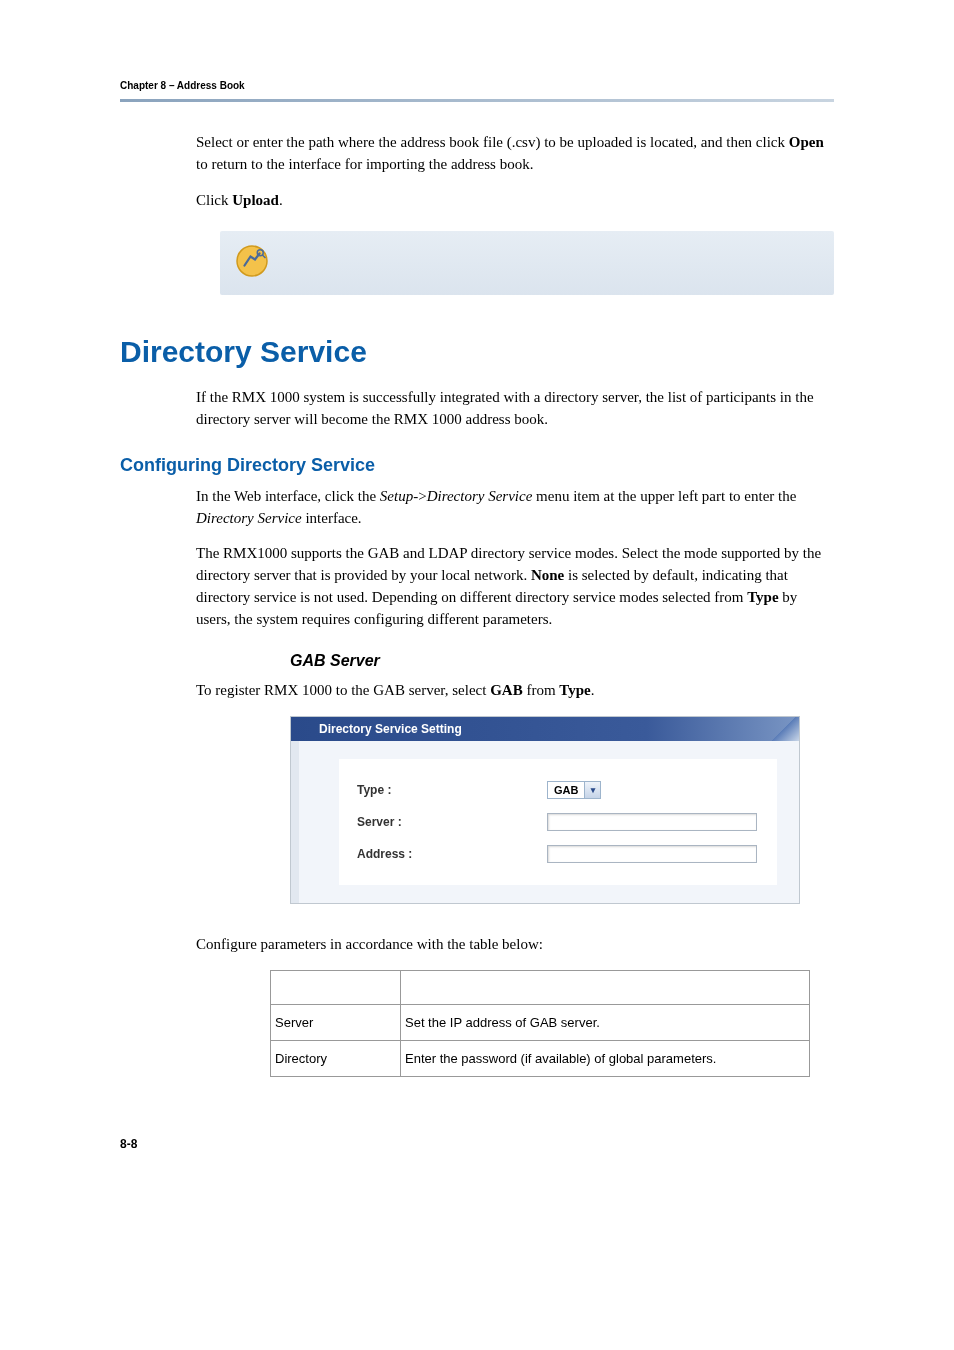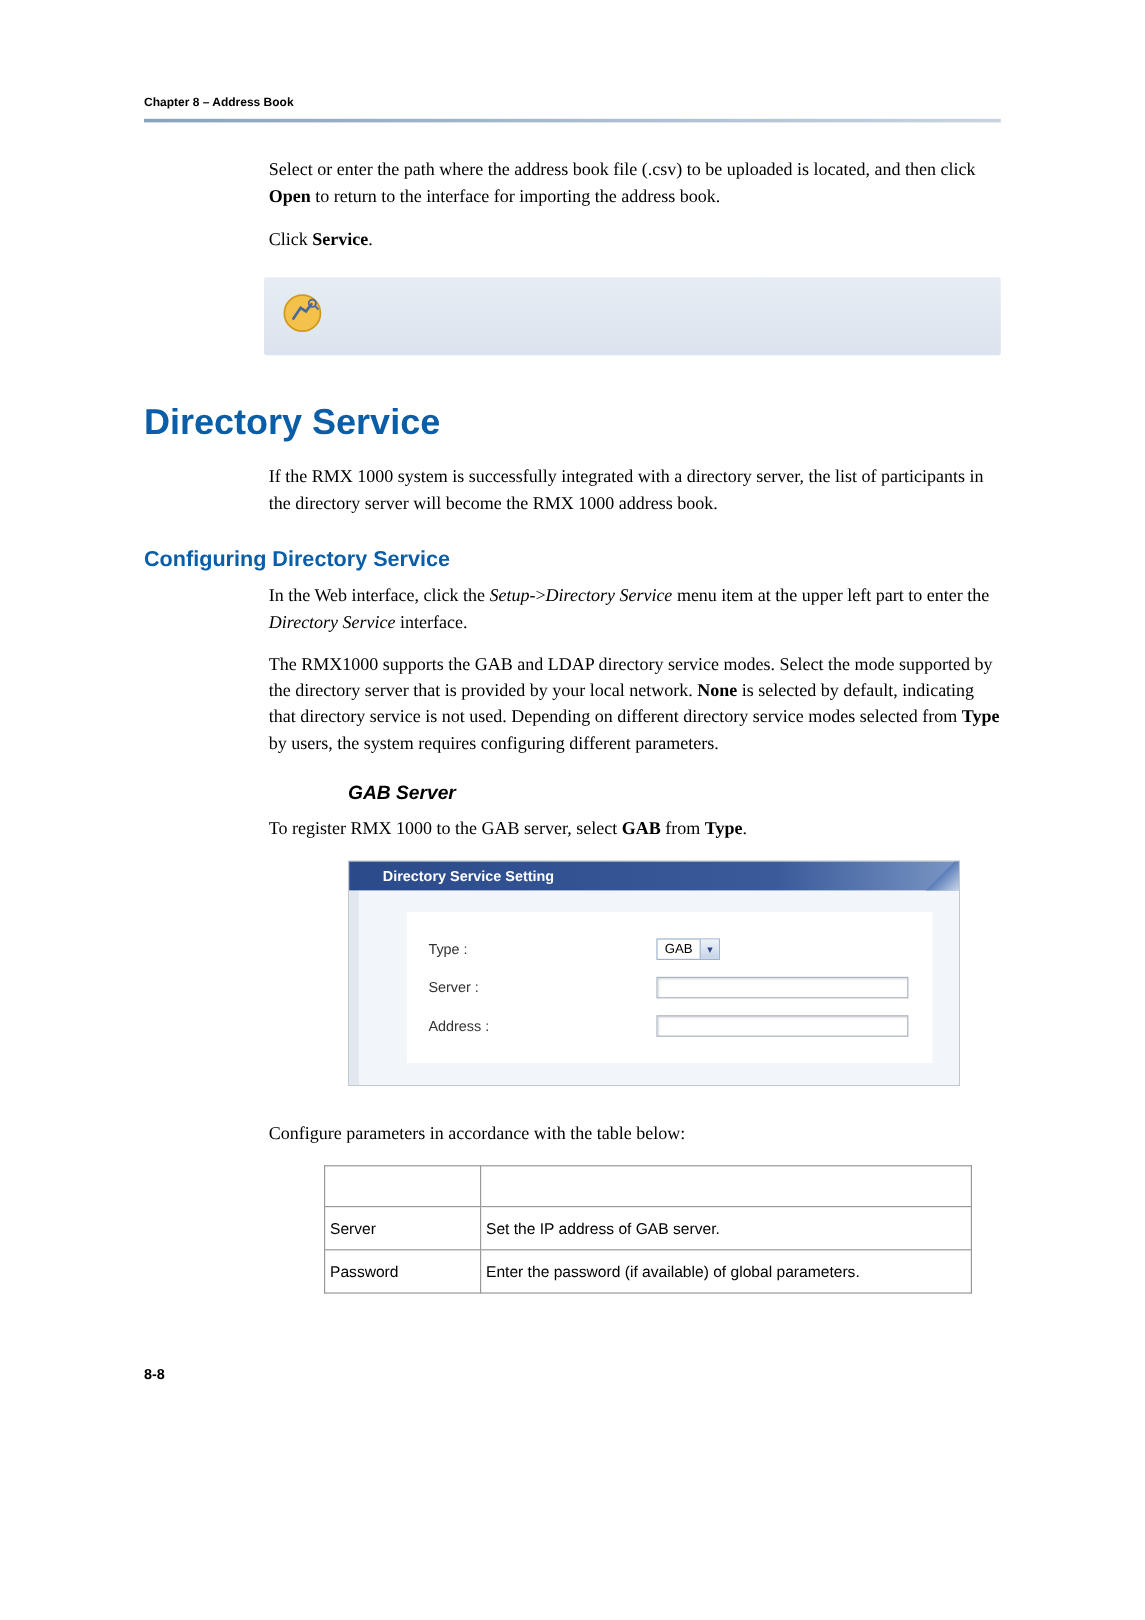--- a/index.html
+++ b/index.html
@@ -16,21 +16,21 @@
     font-size: 10px;
     font-weight: bold;
     color: #000;
     margin-bottom: 8px;
   }
   .header-rule {
     height: 3px;
     background: linear-gradient(to right, #8aa3bd, #c8d4e0);
     margin-bottom: 30px;
   }
-  .body-block { margin-left: 104px; }
+  .body-block { margin-left: 76px; }
   .body-text {
     font-size: 15px;
     line-height: 1.45;
     margin-bottom: 14px;
   }
   .body-text .bold { font-weight: bold; }
   .note-box {
     display: flex;
     background: linear-gradient(to bottom, #e6edf4, #dbe4ee);
     padding: 12px 14px;
@@ -95,20 +95,21 @@
     background: linear-gradient(135deg, transparent 48%, #5b7db8 50%, #c9d6e8 100%);
   }
   .ss-body {
     background: #f2f5fa;
     padding: 18px 22px 18px 40px;
     border-left: 8px solid #e2e8f0;
   }
   .ss-body-inner {
     background: #fff;
     padding: 22px 18px;
+    font-weight: bold;
   }
   .ss-row { display: flex; align-items: center; margin-bottom: 14px; }
   .ss-label { width: 190px; color: #333; font-size: 12px; }
   .ss-select {
     border: 1px solid #9db4cc;
     background: #fff;
     display: inline-flex;
     align-items: center;
     height: 18px;
   }
@@ -157,21 +158,21 @@
 <body>
 
 <div class="chapter-header">Chapter 8 – Address Book</div>
 <div class="header-rule"></div>
 
 <div class="body-block">
   <p class="body-text">
     <span>Select or enter the path where the address book file (.csv) to be uploaded is located, and then click </span><span class="bold">Open</span><span> to return to the interface for importing the address book.</span>
   </p>
   <p class="body-text">
-    <span>Click </span><span class="bold">Service</span><span>.</span>
+    <span>Click </span><span class="bold">Upload</span><span>.</span>
   </p>
 </div>
 
 <div class="note-box">
   <div class="note-icon">
     <svg viewBox="0 0 48 48">
       <circle cx="24" cy="24" r="20" fill="#f4c24a" stroke="#d19a1d" stroke-width="2"></circle>
       <path d="M14 30 L22 18 L28 22 L34 14" stroke="#4a6a9a" stroke-width="3" fill="none" stroke-linecap="round"></path>
       <circle cx="35" cy="13" r="4" fill="none" stroke="#4a6a9a" stroke-width="2"></circle>
       <line x1="38" y1="16" x2="42" y2="20" stroke="#4a6a9a" stroke-width="2"></line>
@@ -237,19 +238,19 @@
       <th style="width:130px"></th>
       <th></th>
     </tr>
   </thead>
   <tbody>
     <tr>
       <td>Server</td>
       <td>Set the IP address of GAB server.</td>
     </tr>
     <tr>
-      <td>Password</td>
+      <td>Directory</td>
       <td>Enter the password (if available) of global parameters.</td>
     </tr>
   </tbody>
 </table>
 
 <div class="page-num">8-8</div>
 
 </body></html>

